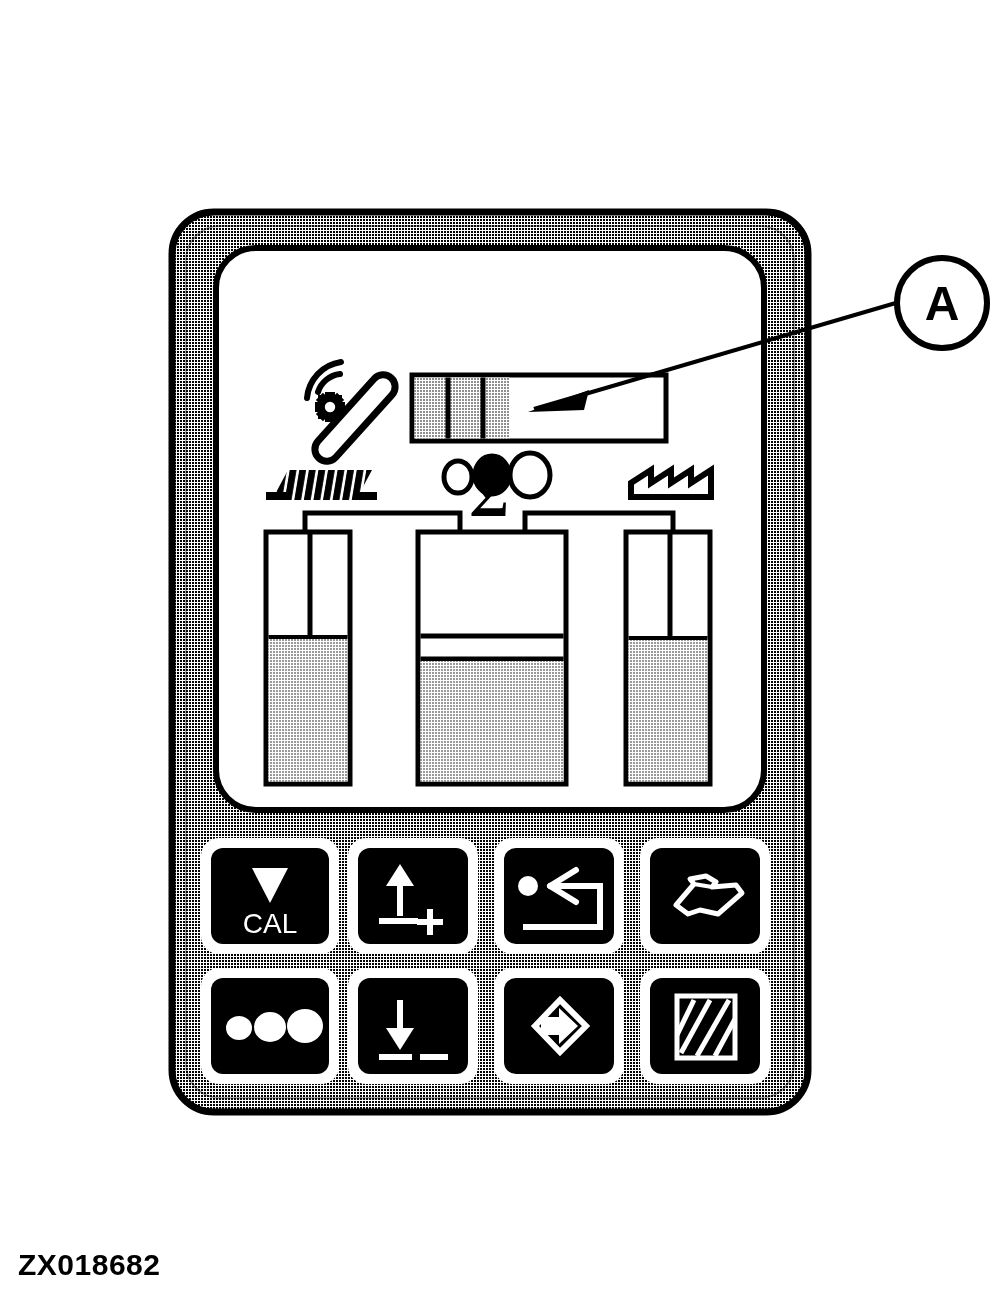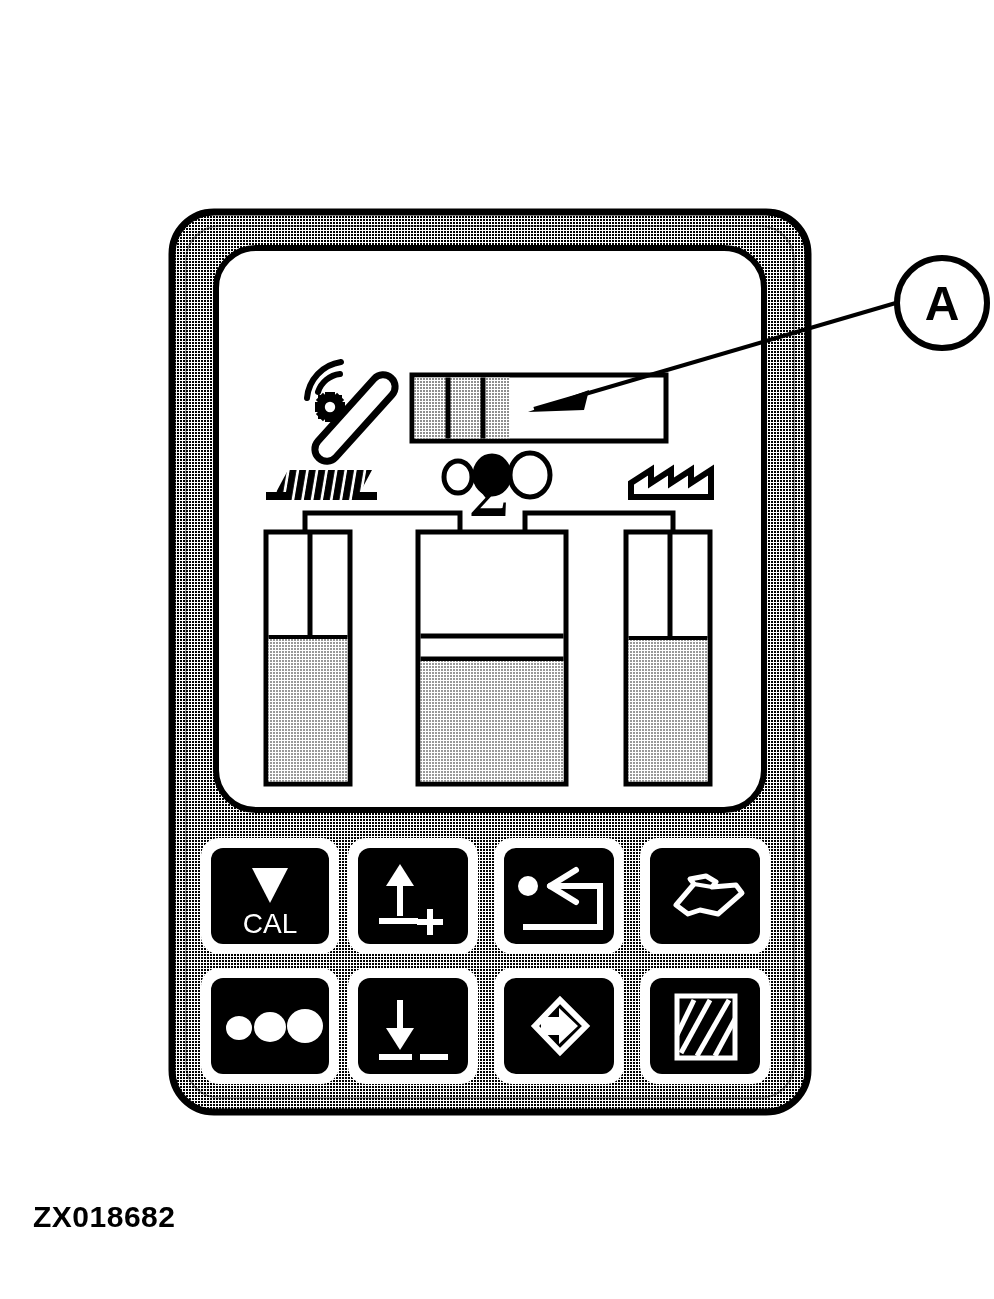--- a/index.html
+++ b/index.html
@@ -15,28 +15,27 @@
     width: 994px;
     height: 1299px;
     background: #ffffff;
     overflow: hidden;
   }
 
   
   #figure-id {
     position: absolute;
     left: 18px;
-    top: 1200px;
+    top: 1248px;
     font-family: "Liberation Sans", sans-serif;
     font-size: 30px;
     font-weight: bold;
     letter-spacing: 0.5px;
     color: #000;
     white-space: nowrap;
-    margin-left: 15px;
   }
 
   
   #panel-svg { position: absolute; left: 0; top: 0; }
 </style>
 </head>
 <body>
 
 <div id="page">
 

